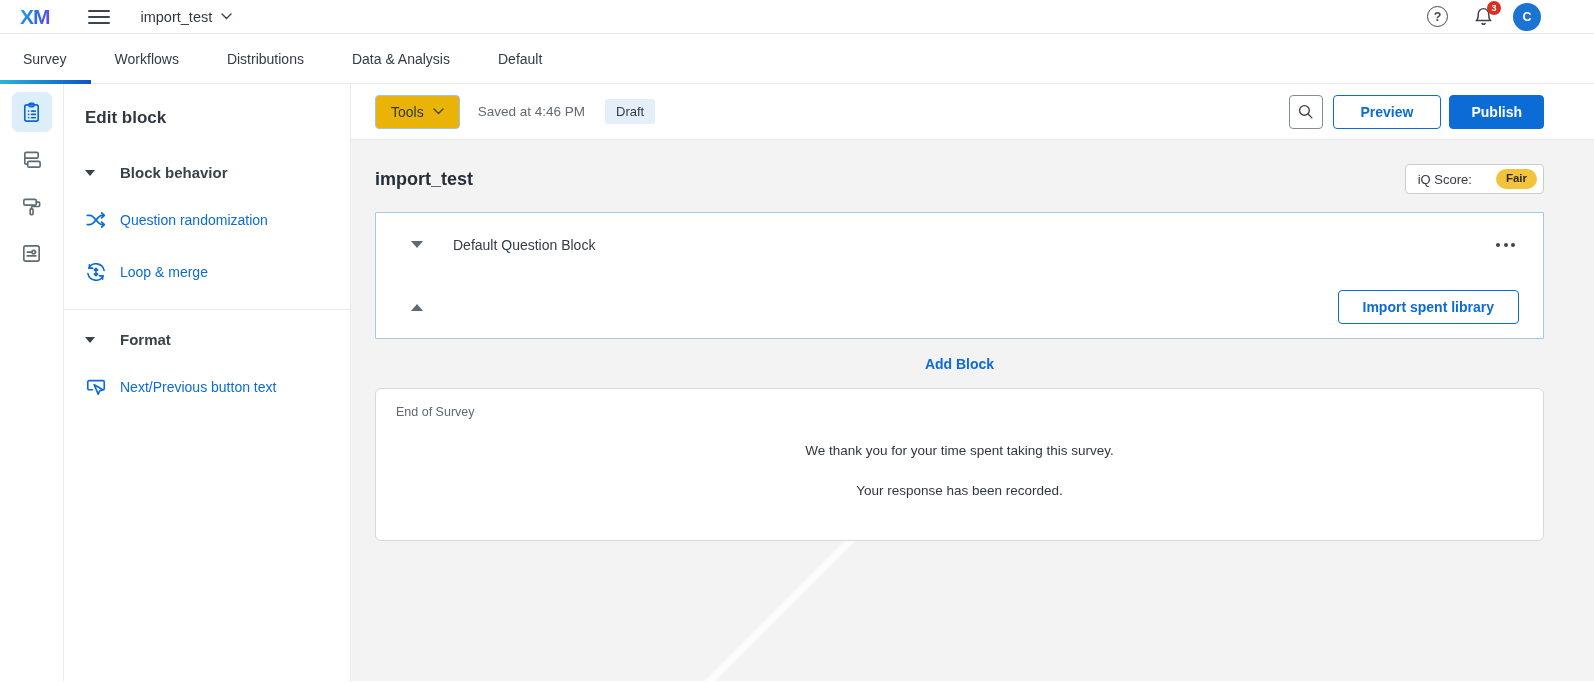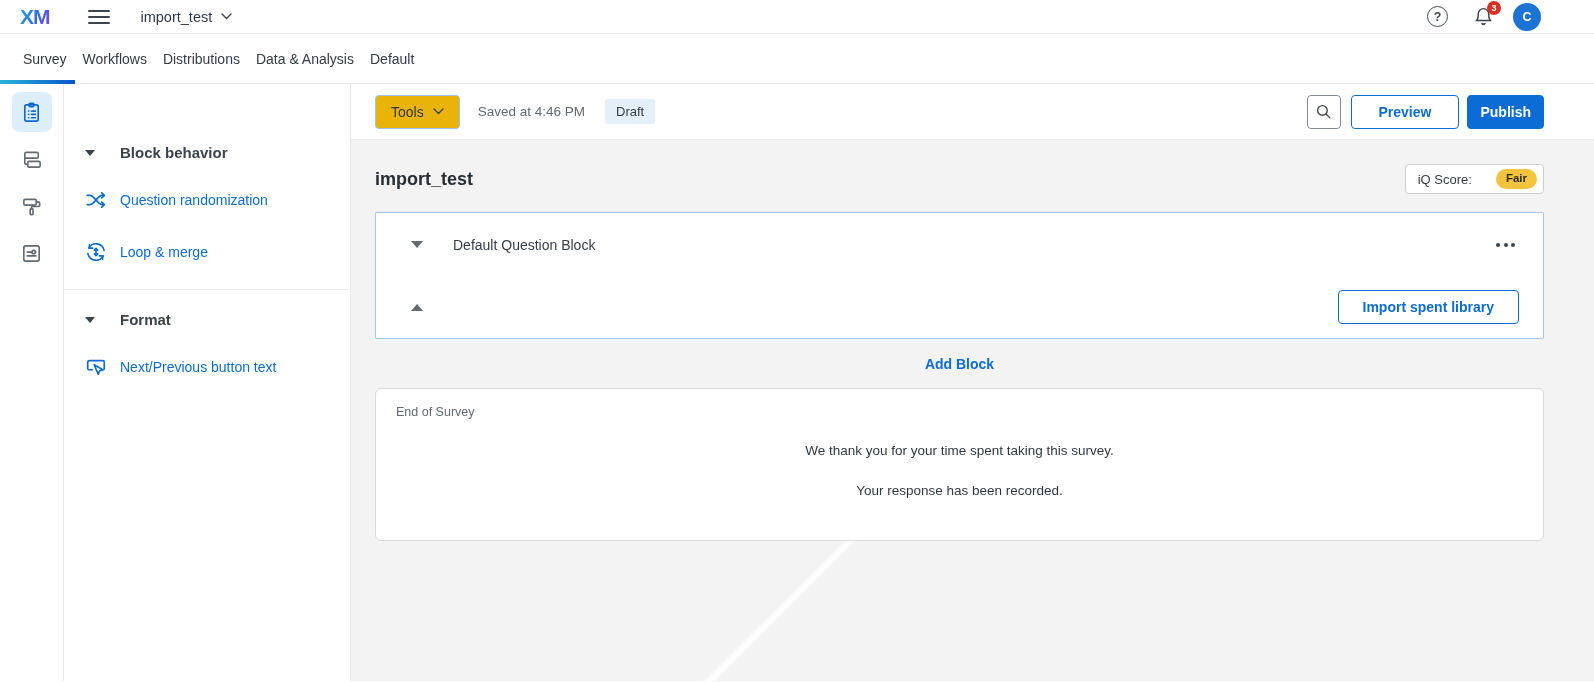--- a/index.html
+++ b/index.html
@@ -55,21 +55,21 @@
   }
 
   
   .tabs {
     height: 50px;
     display: flex;
     border-bottom: 1px solid #e9eaec;
     background: #fff;
   }
   .tab {
-    padding: 0 8px;
+    padding: 0 24px;
     display: flex; align-items: center;
     font-size: 14px; color: #333c45; cursor: pointer; position: relative;
   }
   .tab:first-child { padding-left: 23px; }
   .tab.active::after {
     content: ""; position: absolute; left: 0; right: 0; bottom: -1px; height: 4px;
     background: linear-gradient(90deg, #28b6d8, #0b53ce);
   }
 
   
@@ -131,21 +131,21 @@
   .search-btn {
     width: 34px; height: 34px; background: #fff; border: 1px solid #828c95;
     border-radius: 4px; cursor: pointer; display: flex; align-items: center; justify-content: center;
   }
   .preview-btn {
     margin-left: 10px; height: 34px; padding: 0 27px; background: #fff;
     border: 1px solid #0b6cd6; border-radius: 4px; color: #0b6cd6;
     font-size: 14px; font-weight: 600; cursor: pointer; font-family: inherit;
   }
   .publish-btn {
-    margin-left: 8px; height: 34px; padding: 0 12px; background: #0b6cd6;
+    margin-left: 8px; height: 34px; padding: 0 21px; background: #0b6cd6;
     border: 1px solid #0b6cd6; border-radius: 4px; color: #fff;
     font-size: 14px; font-weight: 600; cursor: pointer; font-family: inherit;
   }
 
   .canvas { flex: 1; padding: 24px 50px 0 24px; position: relative; overflow: hidden; }
   .canvas::before {
     content: ""; position: absolute; left: -40px; top: 320px; width: 620px; height: 620px;
     background: linear-gradient(135deg, transparent 49.4%, rgba(255,255,255,.85) 49.8%, rgba(255,255,255,.85) 50.2%, transparent 50.6%);
     pointer-events: none;
   }
@@ -274,20 +274,21 @@
       <svg width="23" height="23" viewBox="0 0 24 24" fill="none" stroke="currentColor" stroke-width="1.7" stroke-linecap="round" stroke-linejoin="round">
           <rect x="4" y="4" width="16" height="16" rx="2"></rect>
           <path d="M7.5 10.5h4.8M16.3 10.5h.2"></path>
           <circle cx="14.2" cy="10.5" r="1.8"></circle>
           <path d="M7.5 14.5h9"></path>
         </svg>
     </button>
   </aside>
 
   <aside class="sidebar">
+    <h2>Edit block</h2>
 
     <div class="section-header">
       <span class="caret"></span>
       <span class="label">Block behavior</span>
     </div>
 
     <div class="side-link">
       <svg width="22" height="22" viewBox="0 0 24 24" fill="none" stroke="#0b6cd6" stroke-width="1.9" stroke-linecap="round" stroke-linejoin="round">
           <path d="M2.5 7h2.8c5.5 0 7.9 10 13.4 10h2"></path>
           <path d="M2.5 17h2.8c5.5 0 7.9-10 13.4-10h2"></path>

